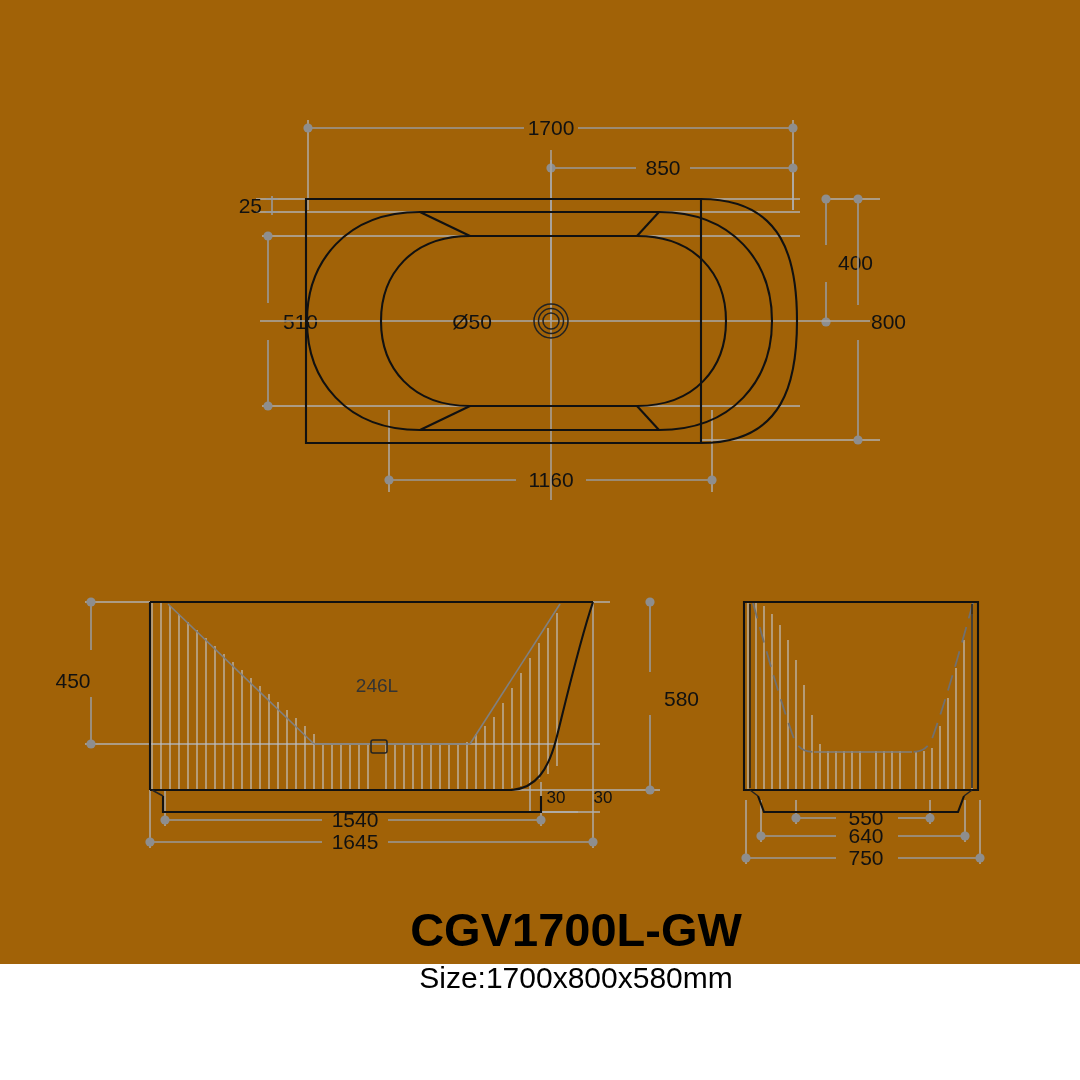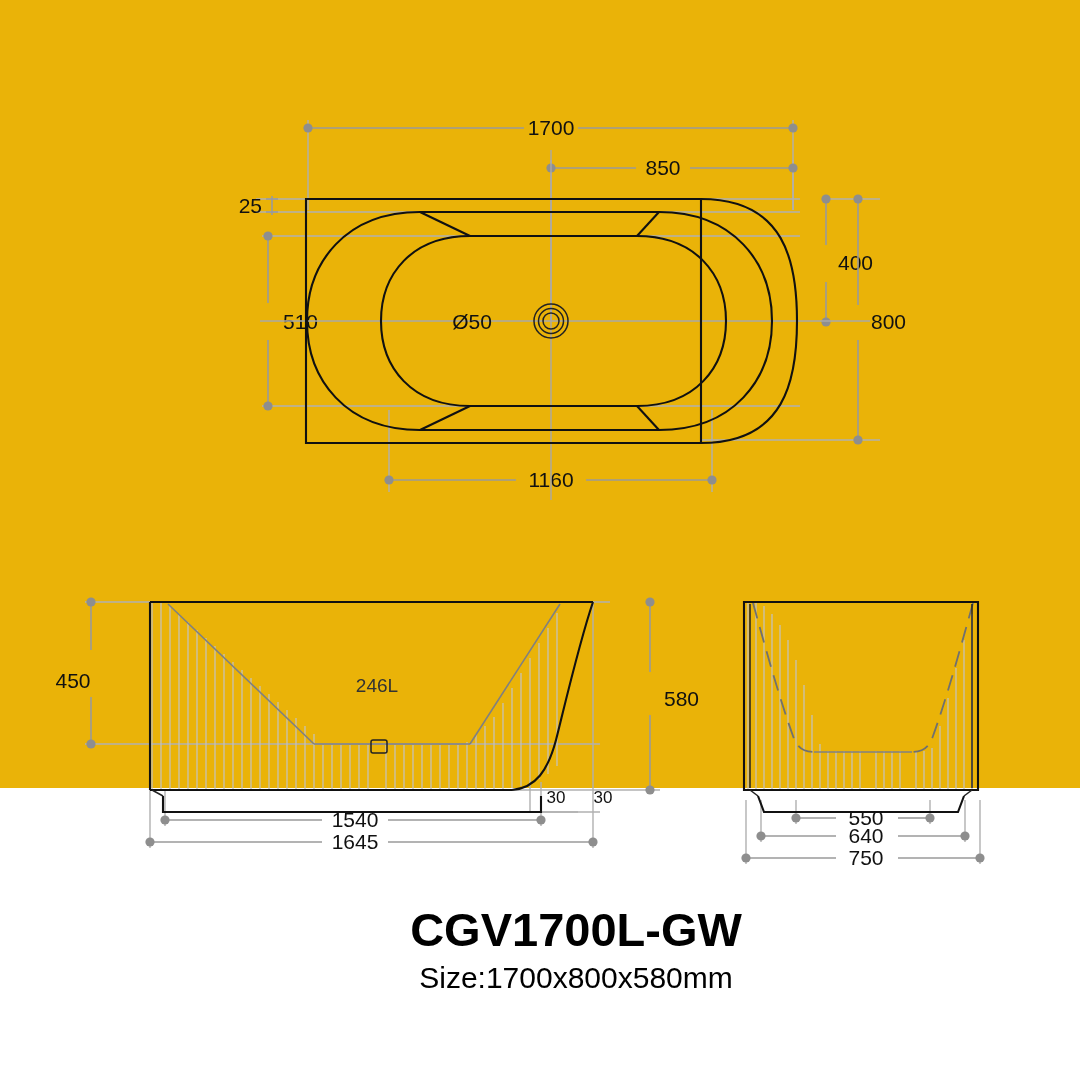--- a/index.html
+++ b/index.html
@@ -9,22 +9,22 @@
   }
   body {
     width: 1080px;
     height: 1080px;
     font-family: "Liberation Sans", sans-serif;
     overflow: hidden;
   }
   #sheet {
     position: relative;
     width: 1080px;
-    height: 788px;
-    background: #eab308;
+    height: 964px;
+    background: #a16207;
   }
   #drawing {
     position: absolute;
     left: 0;
     top: 0;
     width: 1080px;
     height: 1080px;
   }
   .dimtext {
     font-family: "Liberation Sans", sans-serif;

